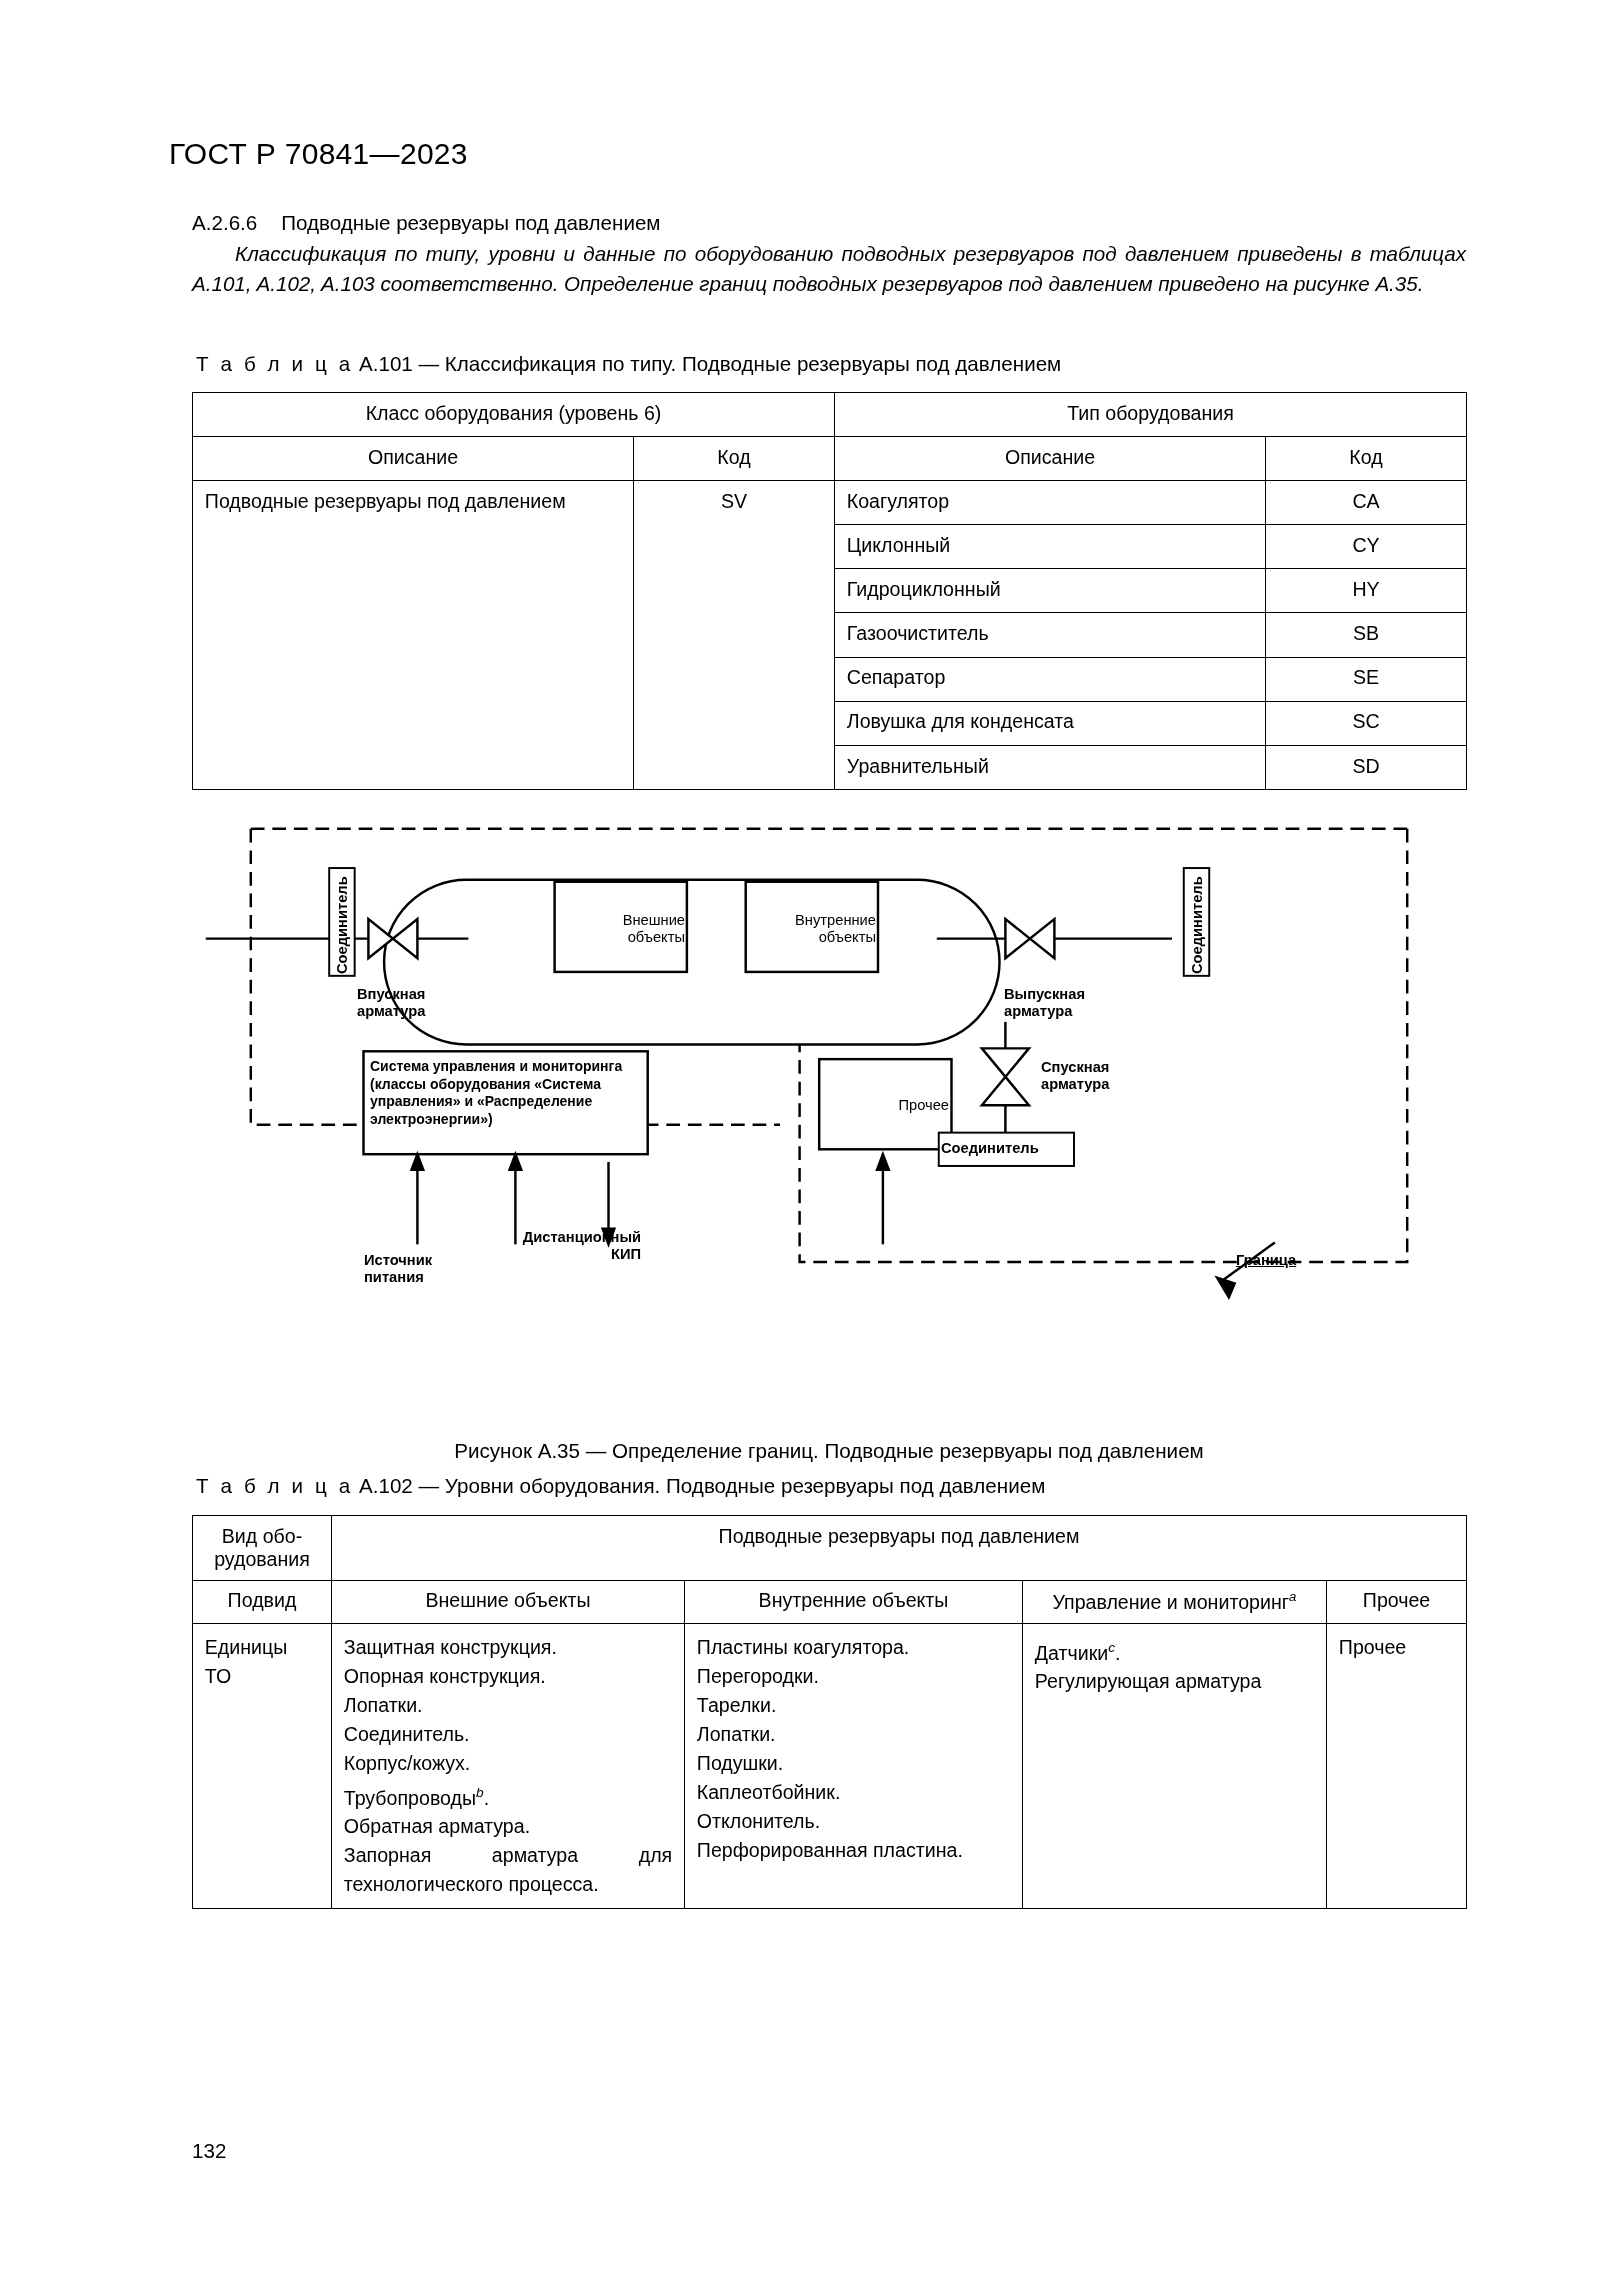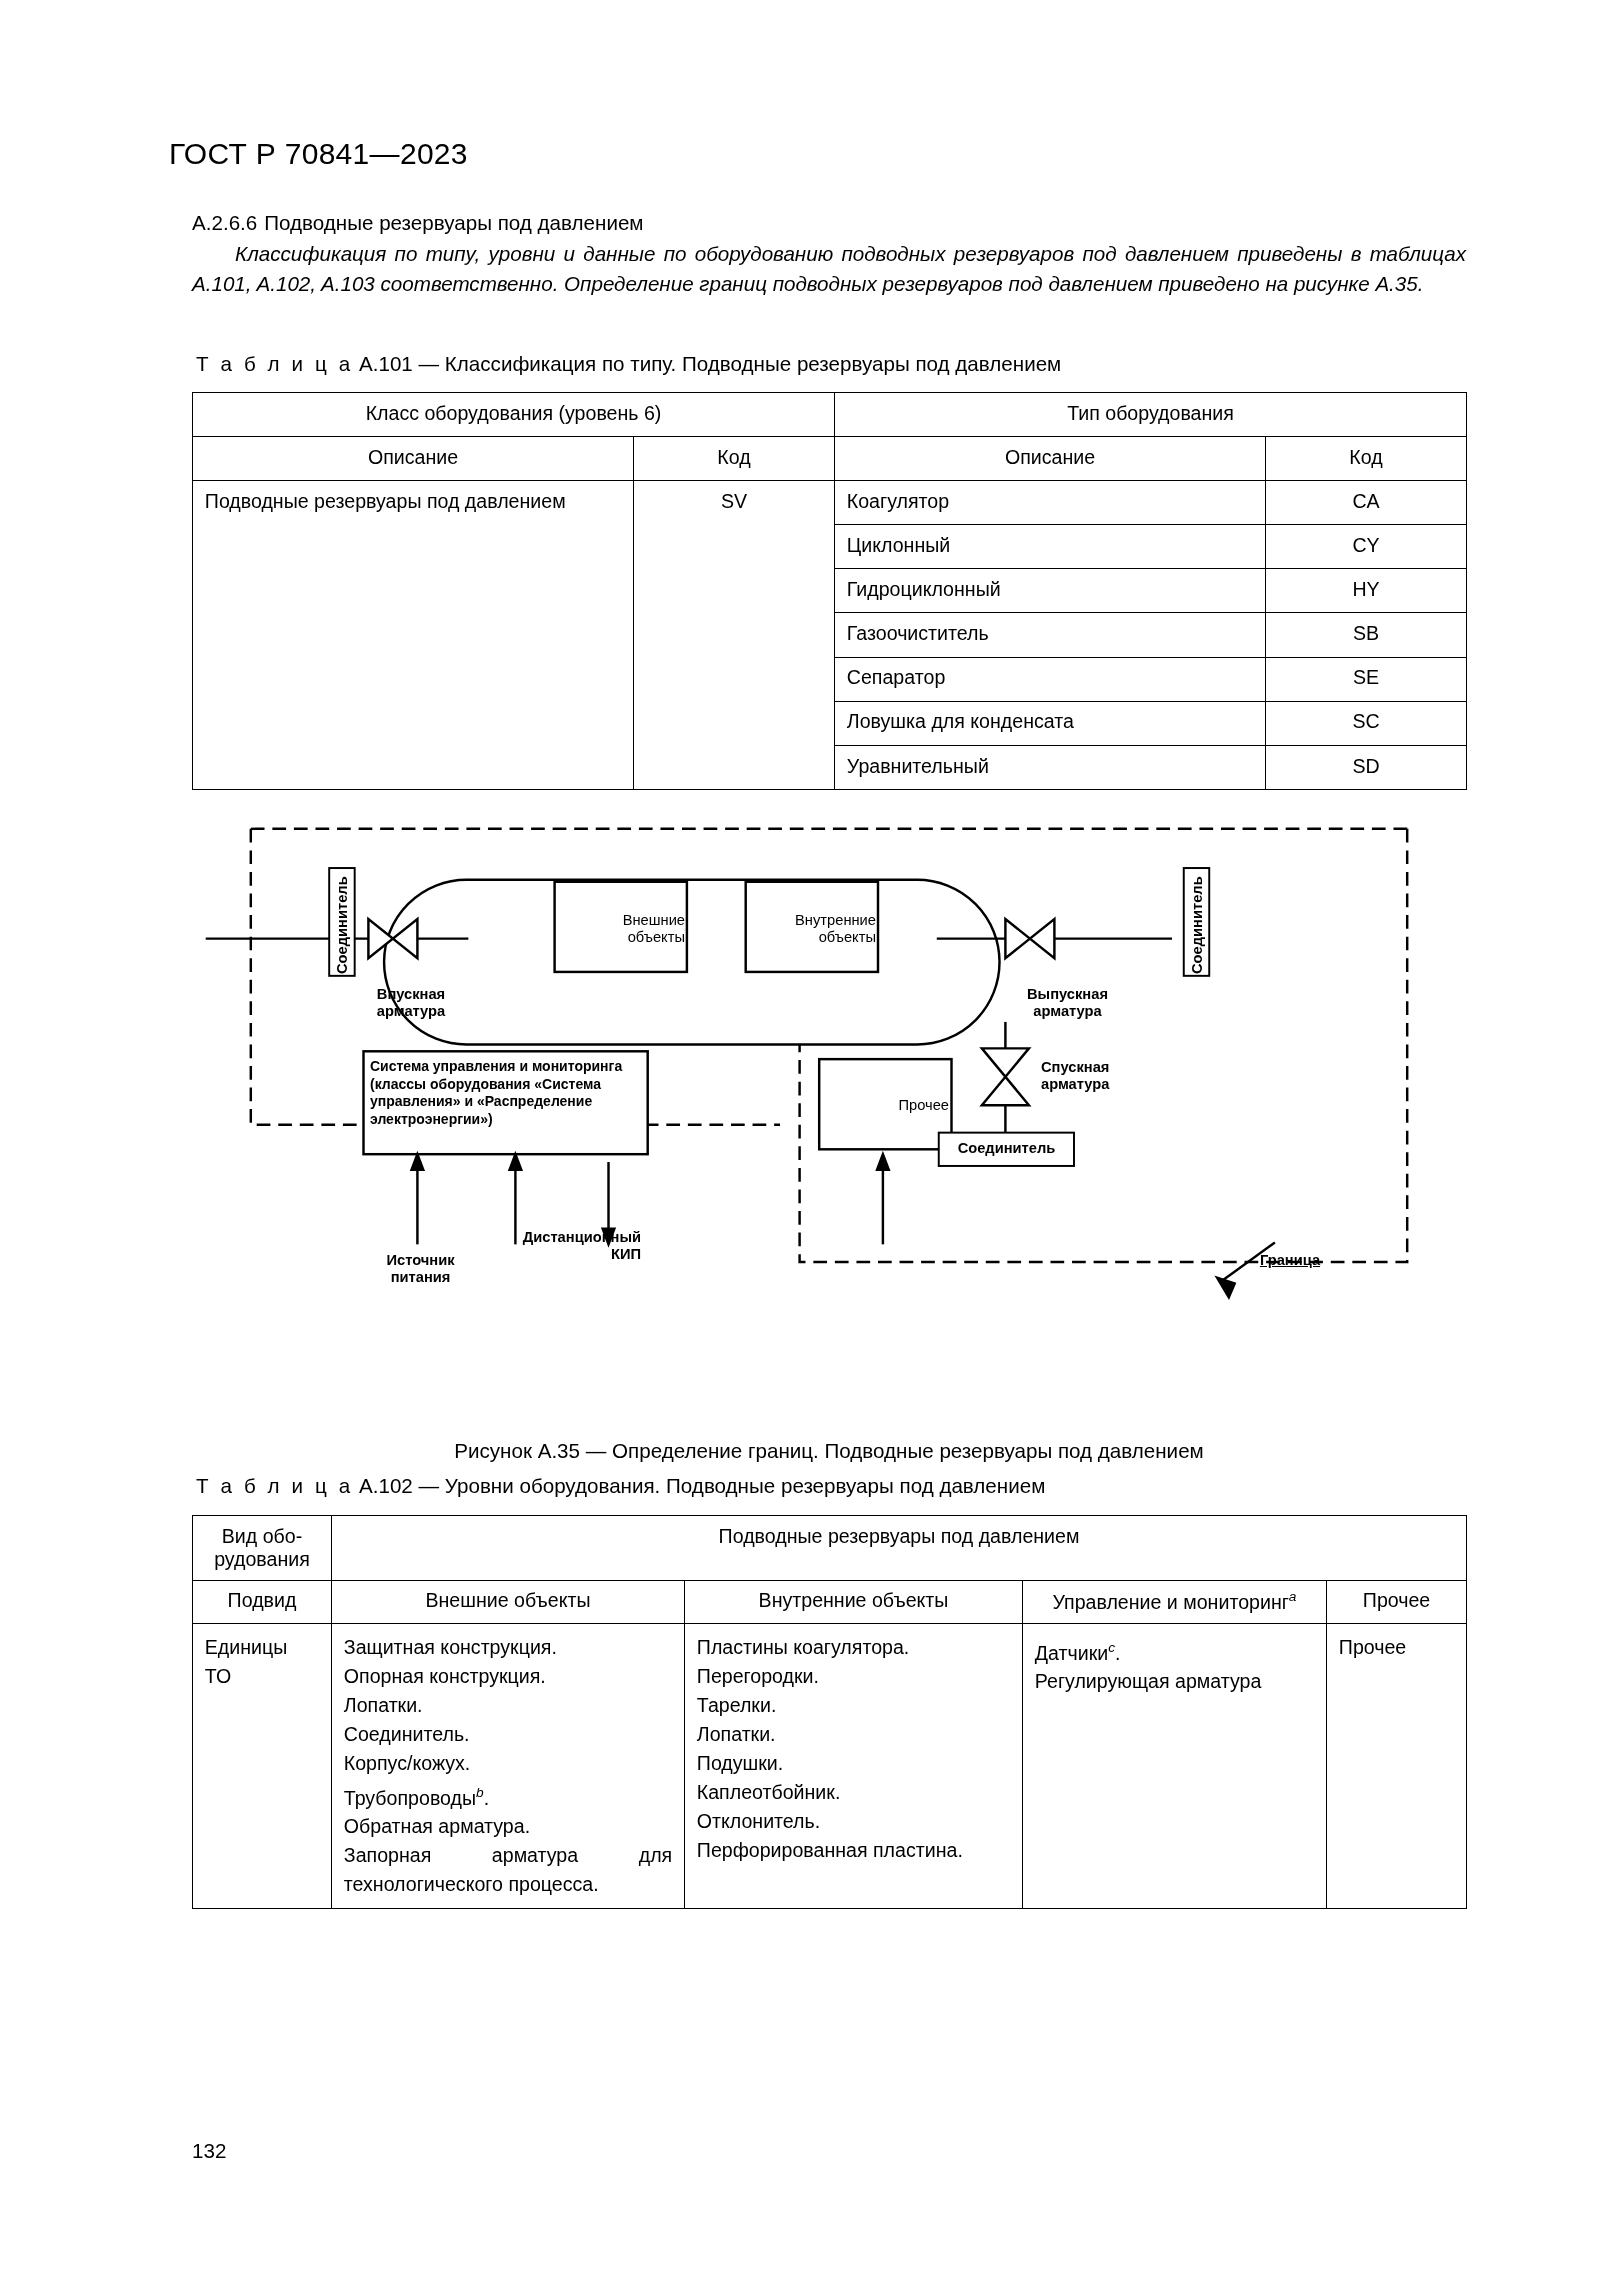--- a/index.html
+++ b/index.html
@@ -22,21 +22,21 @@
     position:absolute;
     left:169px;
     top:137px;
     font-size:30px;
     font-weight:normal;
     letter-spacing:0.3px;
   }
   
   .content { position:absolute; left:192px; top:211px; width:1274px; }
   .clause-title { font-size:20.6px; margin:0 0 3.9px 0; }
-  .clause-title .num { margin-right:7px; }
+  .clause-title .num { margin-right:24px; }
   .para-italic {
     font-size:20.6px;
     font-style:italic;
     line-height:30px;
     text-align:justify;
     margin:0;
     text-indent:43px;
   }
   
   .tbl-caption {
@@ -100,21 +100,20 @@
     font-size:14.7px;
     font-weight:bold;
     writing-mode:vertical-rl;
     transform:rotate(180deg);
     white-space:nowrap;
   }
   .plainlabel {
     font-size:14.7px;
     font-weight:bold;
     line-height:16.7px;
-    text-align:center;
   }
   .fig-abs { position:absolute; }
 </style>
 </head>
 <body>
 
 <div class="page">
 
   <div class="doc-header">ГОСТ Р 70841—2023</div>
 

